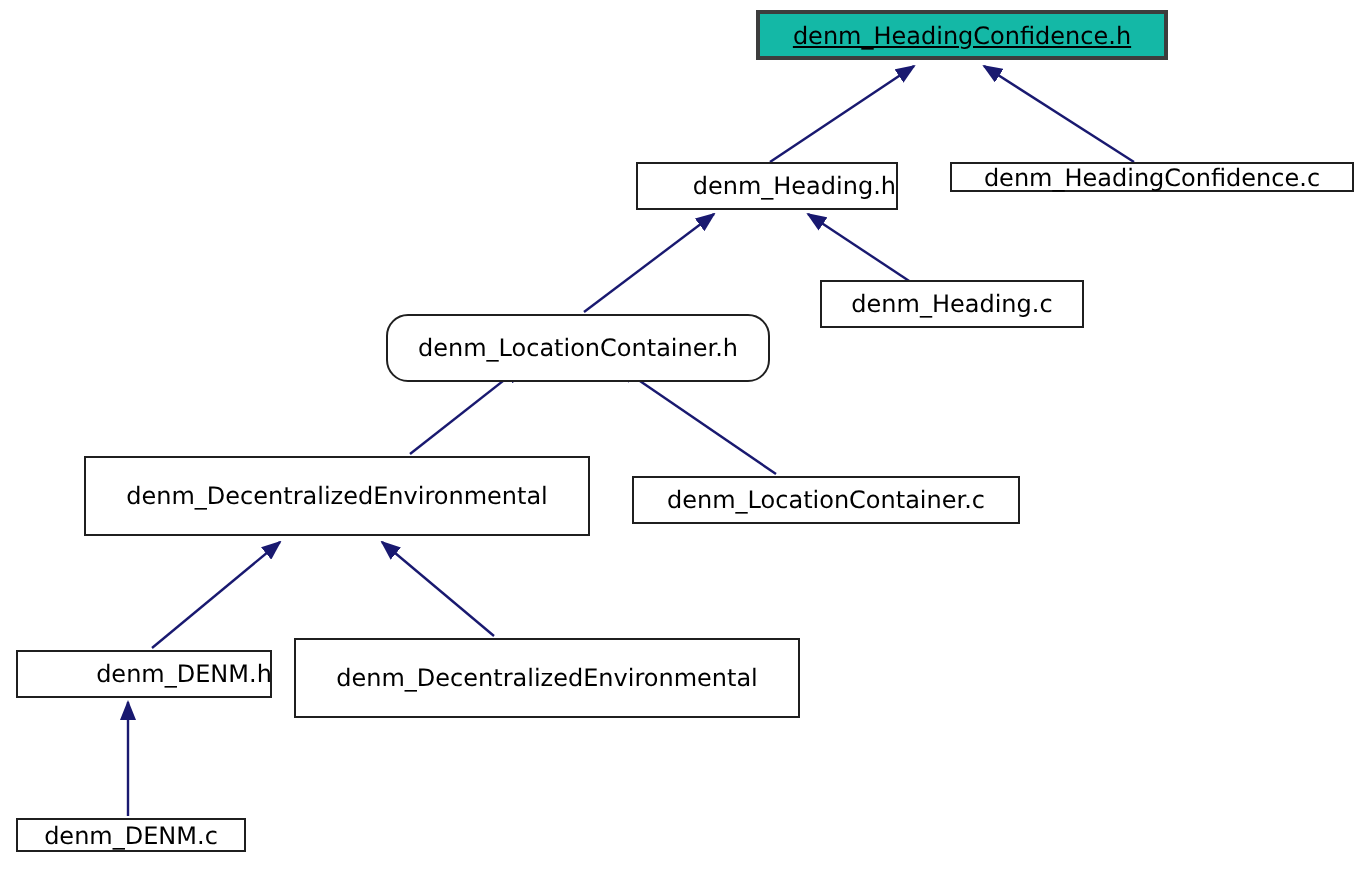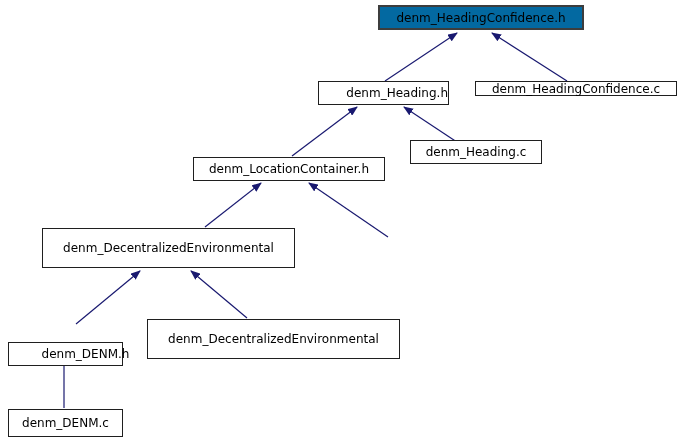--- a/index.html
+++ b/index.html
@@ -31,22 +31,23 @@
     align-items: center;
     justify-content: center;
     font-size: 12px;
     line-height: 16px;
     color: #000000;
     white-space: nowrap;
     text-align: center;
     cursor: pointer;
   }
   .node.highlight {
-    background: #0369a1;
+    background: #14b8a6;
     border: 2px solid #3d3d3d;
+    text-decoration: underline;
   }
   .node span { display: block; }
 </style>
 </head>
 <body>
 
 <div class="canvas">
 
   <svg class="edges" width="683" height="440" viewBox="0 0 683 440">
     <defs>
@@ -72,38 +73,41 @@
   </div>
 
   <div class="node" style="left:318px; top:81px; width:131px; height:24px;align-items:flex-end;">
     <span>denm_Heading.h</span>
   </div>
 
   <div class="node" style="left:475px; top:81px; width:202px; height:15px;">
     <span>denm_HeadingConfidence.c</span>
   </div>
 
-  <div class="node" style="left:193px; top:157px; width:192px; height:24px;">
+  <div class="node" style="left:193px; top:157px; width:192px; height:34px;border-radius:11px;">
     <span>denm_LocationContainer.h</span>
   </div>
 
   <div class="node" style="left:410px; top:140px; width:132px; height:24px;">
     <span>denm_Heading.c</span>
   </div>
 
   <div class="node" style="left:42px; top:228px; width:253px; height:40px;">
     <span>denm_DecentralizedEnvironmental</span>
   </div>
 
+  <div class="node" style="left:316px; top:238px; width:194px; height:24px;">
+    <span>denm_LocationContainer.c</span>
+  </div>
 
-  <div class="node" style="left:8px; top:342px; width:115px; height:24px;padding-left:40px;">
+  <div class="node" style="left:8px; top:325px; width:128px; height:24px;padding-left:40px;">
     <span>denm_DENM.h</span>
   </div>
 
   <div class="node" style="left:147px; top:319px; width:253px; height:40px;">
     <span>denm_DecentralizedEnvironmental</span>
   </div>
 
-  <div class="node" style="left:8px; top:409px; width:115px; height:28px;">
+  <div class="node" style="left:8px; top:409px; width:115px; height:17px;">
     <span>denm_DENM.c</span>
   </div>
 
 </div>
 
 </body></html>

